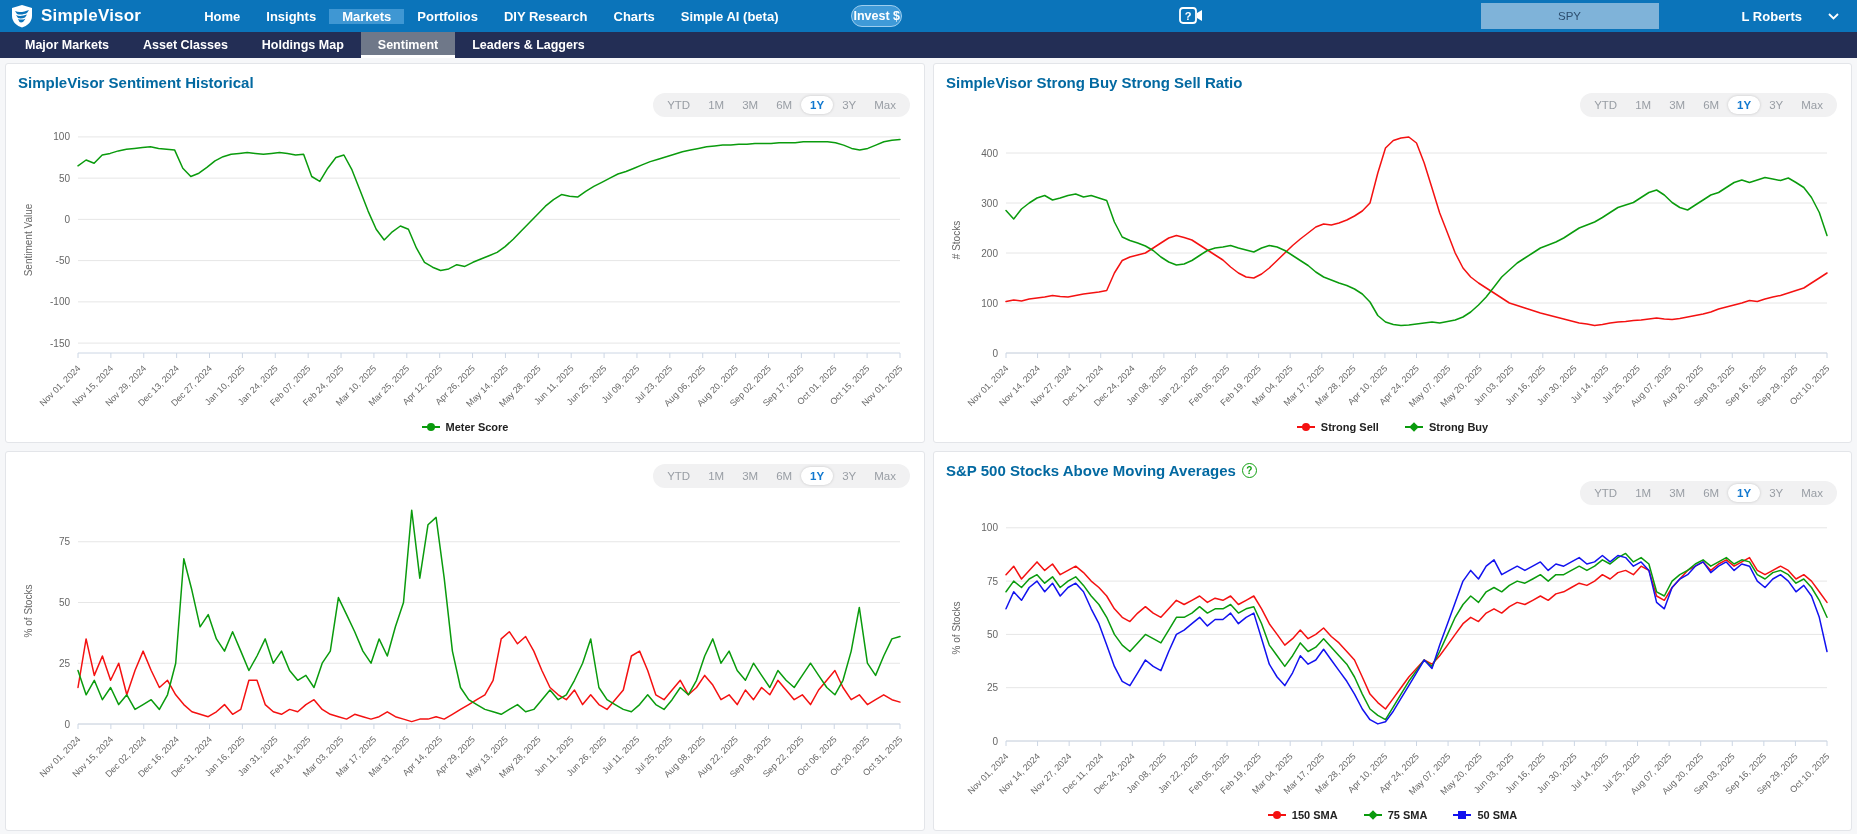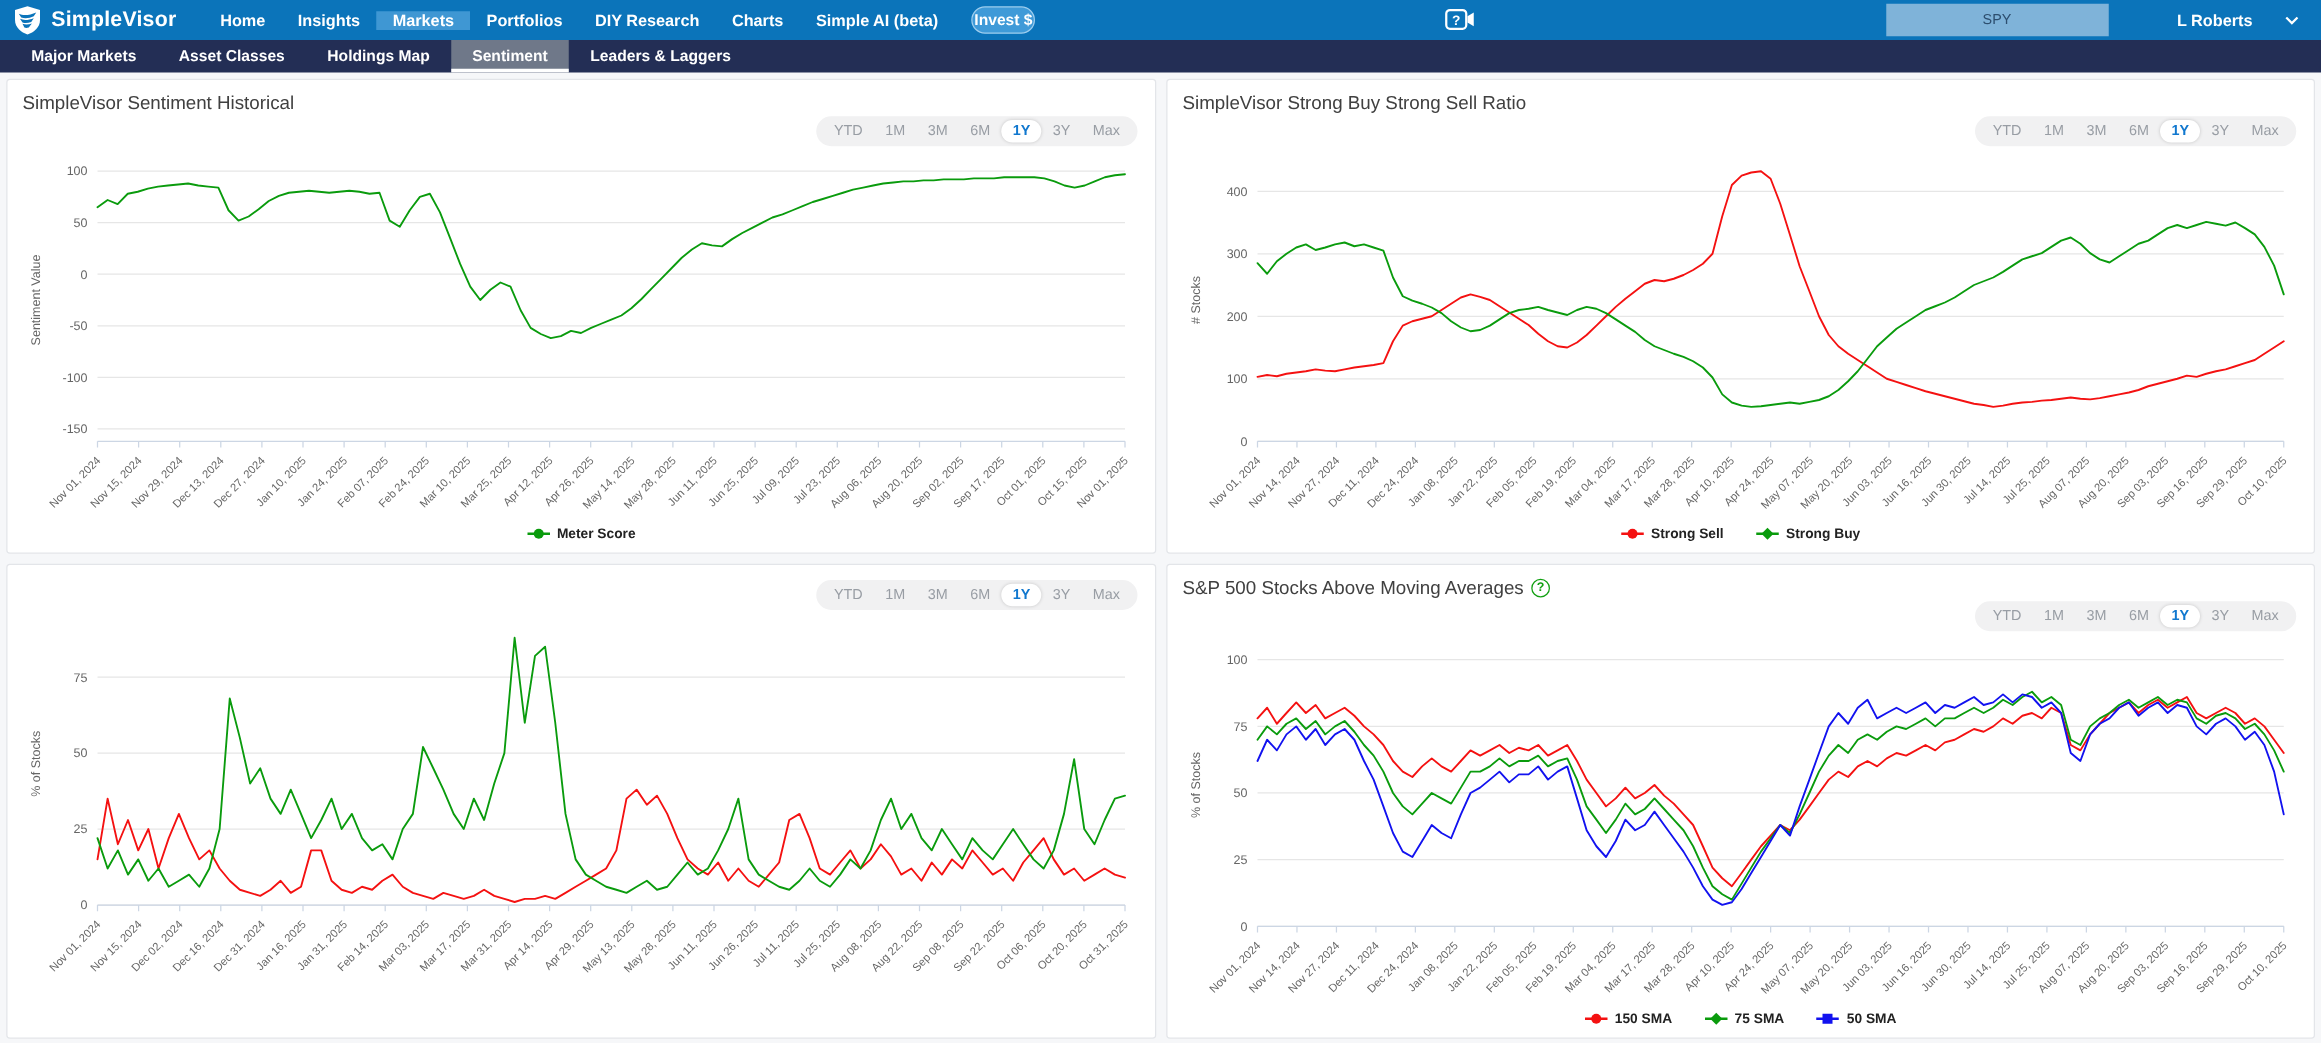--- a/index.html
+++ b/index.html
@@ -1,44 +1,44 @@
 <!DOCTYPE html>
 <html><head>
 <meta charset="utf-8">
 <style>
   * { box-sizing: border-box; margin: 0; padding: 0; }
   html,body { width:1857px; height:834px; overflow:hidden; background:#f6f7f9;
     font-family:"Liberation Sans", sans-serif; }
 
   
-  .topbar { height:32px; background:#0b74ba; display:flex; align-items:stretch; color:#fff; padding-left:10px; }
+  .topbar { height:32px; background:#0b74ba; display:flex; align-items:stretch; color:#fff; padding-left:10px;gap:28px; }
   .brand { display:flex; align-items:center; gap:7px; margin-right:22px; }
   .brand-name { font-size:17px; font-weight:bold; letter-spacing:.2px; }
   .topnav { display:flex; align-items:center; }
   .nav-item { display:flex; align-items:center; padding:0 13px; font-size:13px; font-weight:bold; cursor:pointer; white-space:nowrap; }
   .nav-item.active { background:#3f97d3; }
-  .invest-btn { align-self:center; margin-left:14px; background:#3f9ad8; border:1.5px solid #9dcdee;
+  .invest-btn { align-self:center; margin-left:32px; background:#3f9ad8; border:1.5px solid #9dcdee;
     color:#fff; font-size:12.5px; font-weight:bold; border-radius:13px; padding:3px 1px; cursor:pointer; }
   .help-video { align-self:center; margin-left:auto; cursor:pointer; }
   .ticker-box { align-self:center; margin-left:auto; margin-right:55px; }
   .ticker-input { width:178px; height:26px; background:#7fb3d9; border:none; text-align:center;
     font-size:11.5px; font-weight:normal; color:#2d4e6e; font-family:"Liberation Sans",sans-serif; }
   .user-menu { display:flex; align-items:center; gap:26px; margin-right:18px; cursor:pointer; }
   .user-name { font-size:13px; font-weight:bold; }
 
   
   .subnav { height:26px; background:#232e55; display:flex; align-items:stretch; padding-left:8px; }
   .subnav-item { display:flex; align-items:center; padding:0 17px; color:#fff; font-size:12.5px; font-weight:600; cursor:pointer; white-space:nowrap; }
   .subnav-item.active { background:#6f7889; box-shadow: inset 0 -3px 0 #ffffff; }
 
   
   .grid { display:grid; grid-template-columns:1fr 1fr; gap:8px; padding:5px; }
   .card { background:#fff; border:1px solid #e3e5e9; border-radius:3px; padding:10px 12px 4px; height:380px; }
   .card-head { display:flex; align-items:center; gap:6px; }
-  .card-title { font-size:15px; font-weight:normal; color:#404040; }
+  .card-title { font-size:15px; font-weight:bold; color:#0369a1; }
   .help-badge { width:15px; height:15px; border:1.5px solid #12a012; border-radius:50%; color:#12a012;
     font-size:10px; font-weight:bold; display:inline-flex; align-items:center; justify-content:center; cursor:pointer; }
   .range-row { display:flex; justify-content:flex-end; margin:2px 2px 0 0; }
   .range-group { background:#f1f1f2; border-radius:16px; padding:3px 5px; display:flex; }
   .range-btn { border:none; background:transparent; color:#989da4; font-size:11.5px; padding:3px 9px;
     cursor:pointer; border-radius:12px; font-family:"Liberation Sans",sans-serif; }
   .range-btn.active { background:#fff; color:#1178cf; font-weight:bold; box-shadow:0 0 3px rgba(0,0,0,.18); }
   .plot { width:100%; height:300px; }
   .legend { display:flex; justify-content:center; gap:26px; align-items:center; height:20px; }
   .legend-item { display:flex; align-items:center; gap:6px; cursor:pointer; }

